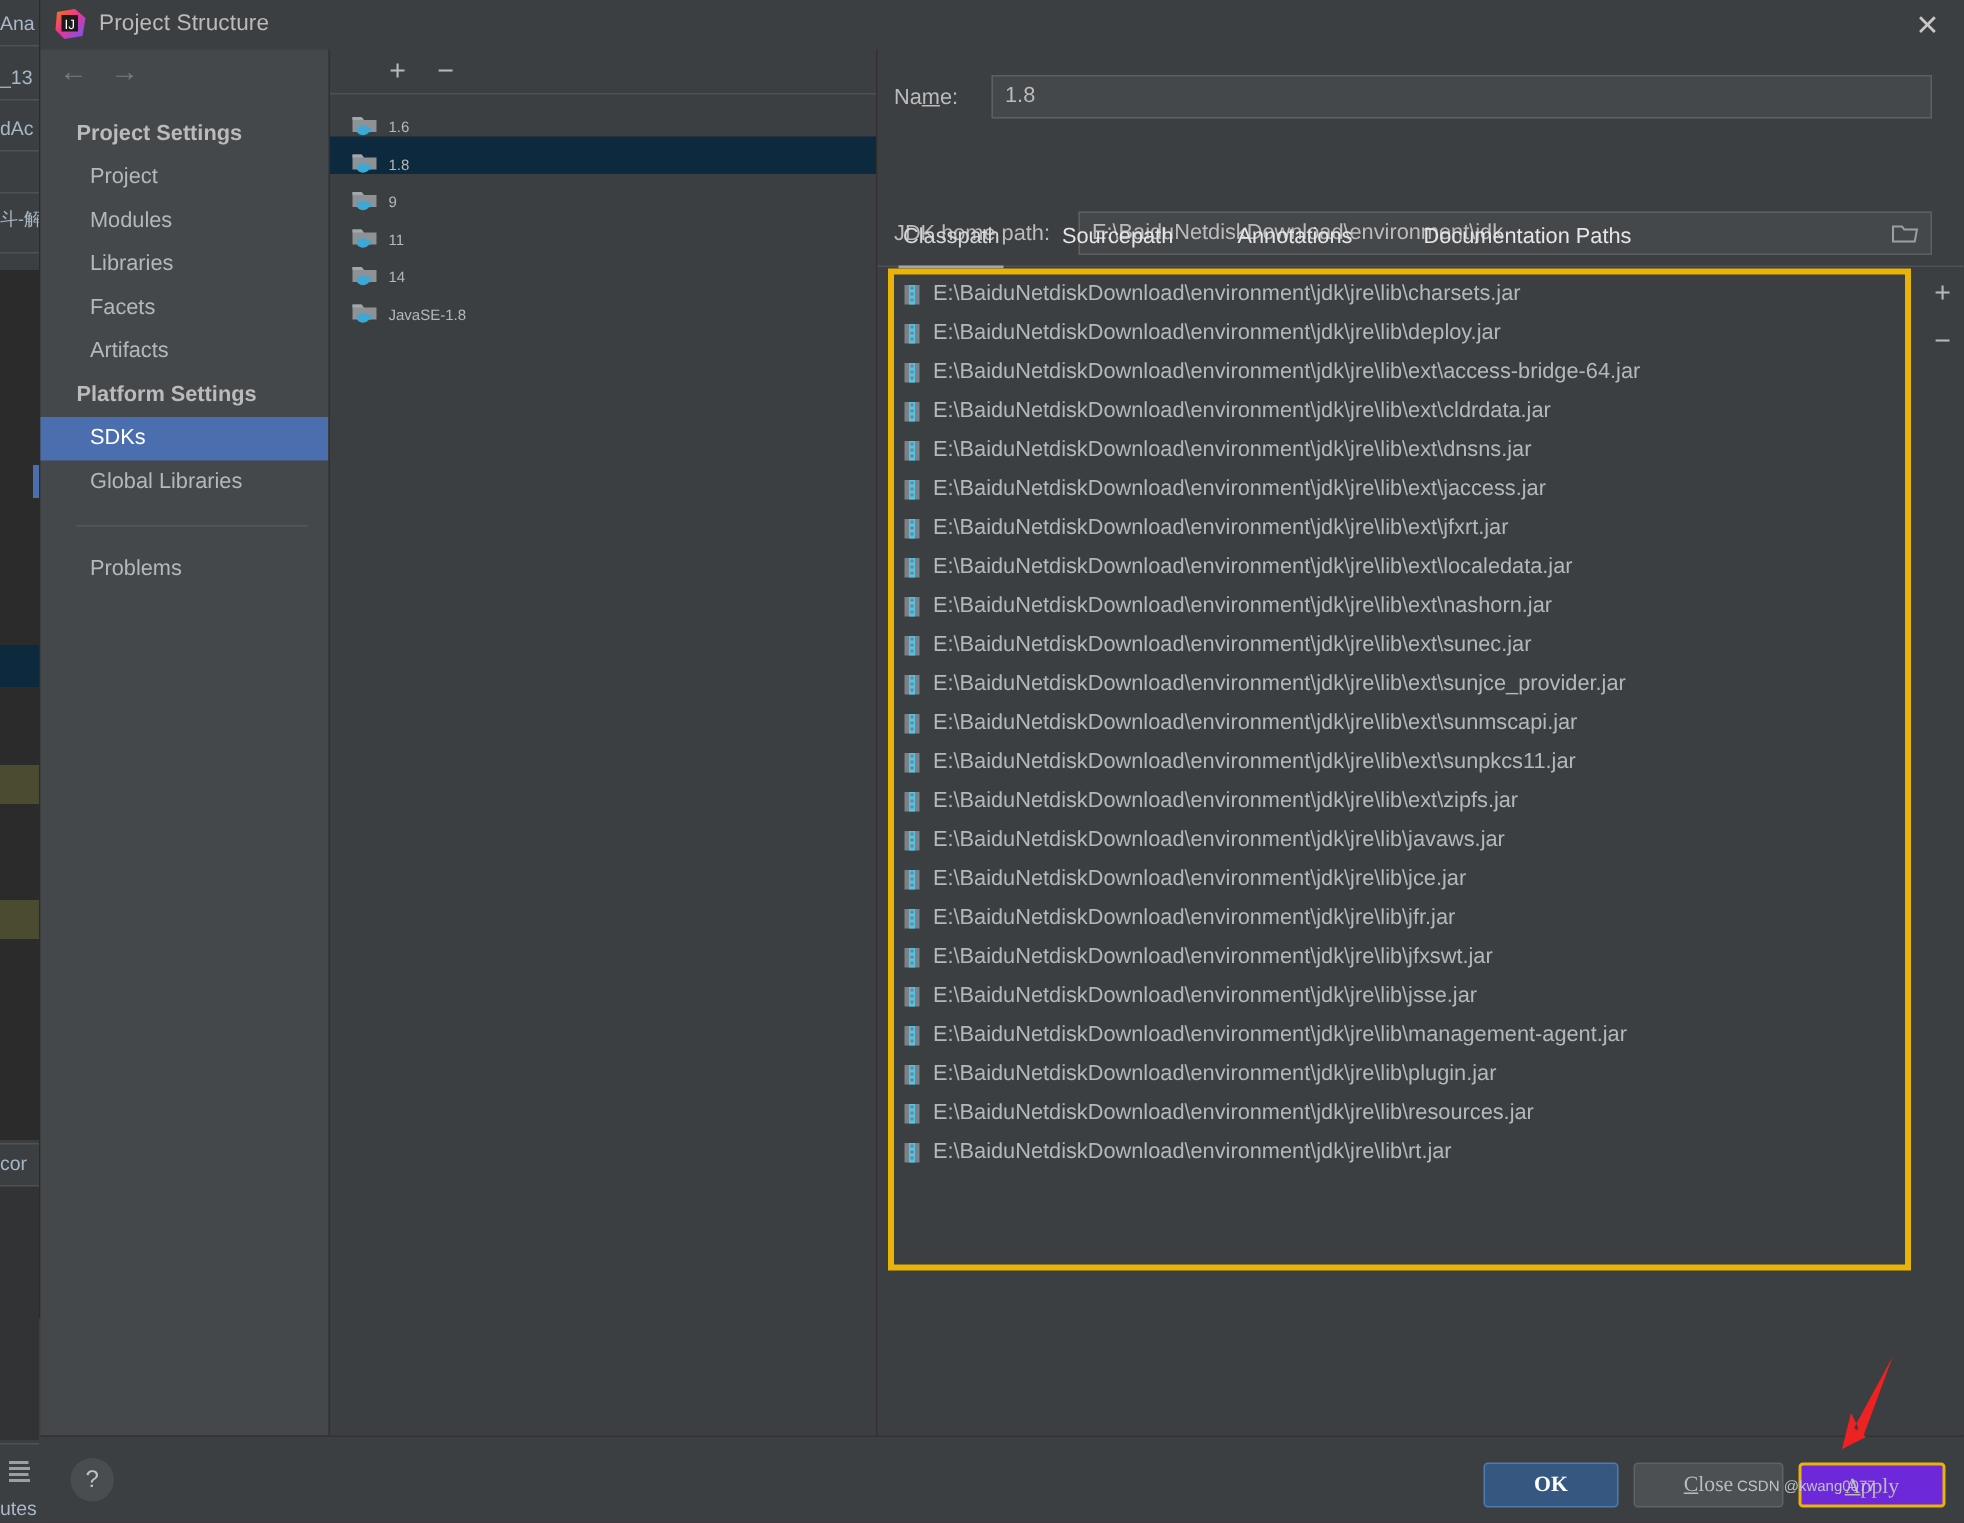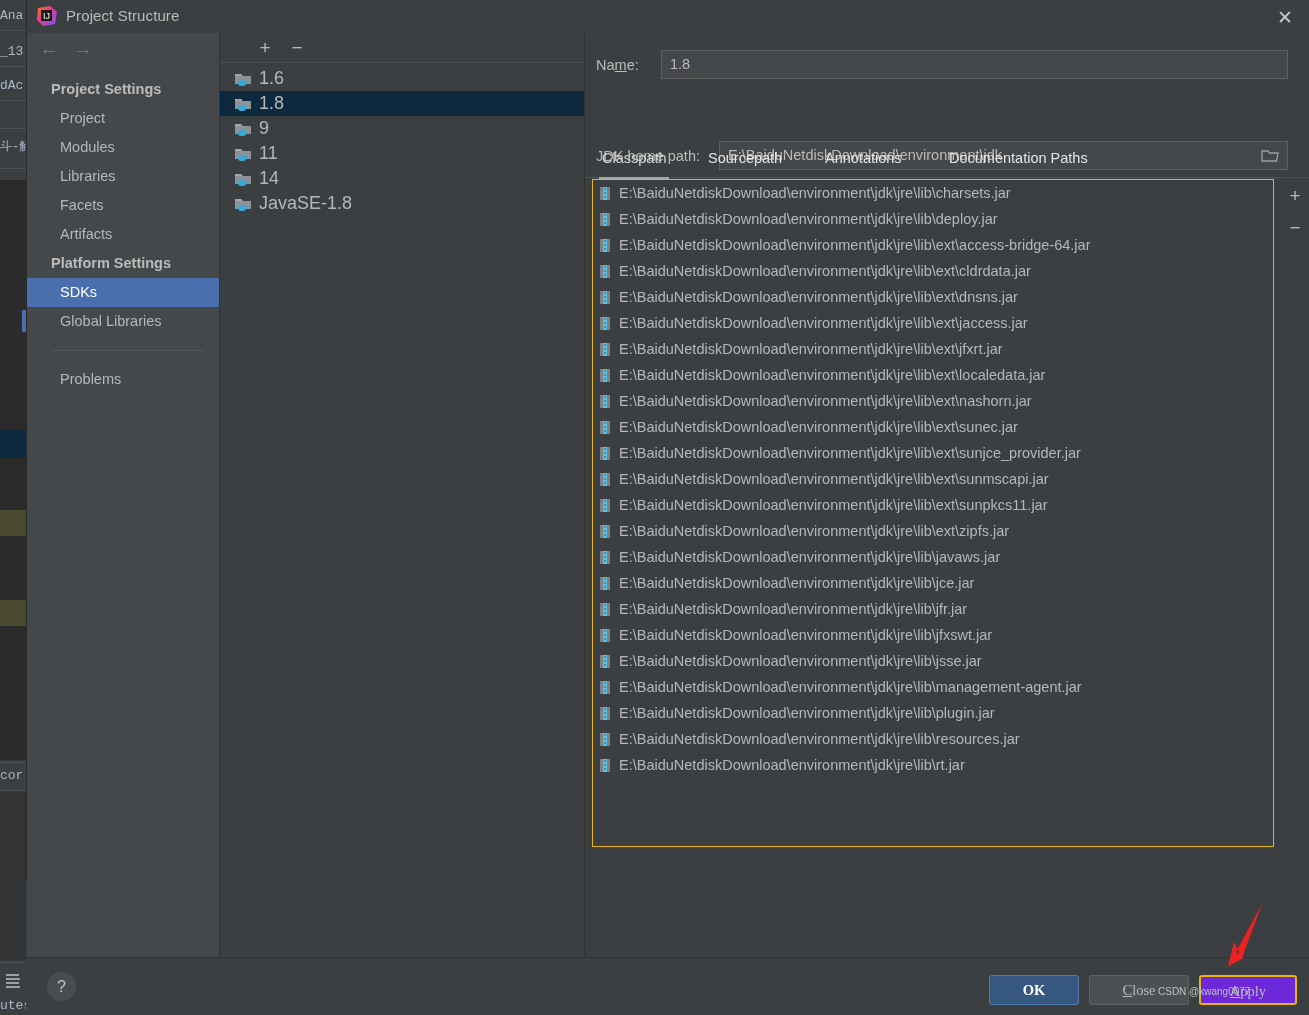--- a/index.html
+++ b/index.html
@@ -7,21 +7,21 @@
     margin: 0; padding: 0;
     width: 1309px; height: 1015px;
     overflow: hidden;
     background: #3c3f41;
     font-family: "Liberation Sans", sans-serif;
   }
   #root { position: relative; width: 1309px; height: 1015px; }
 
   
   .bg { position: absolute; inset: 0; background: #3c3f41; }
-  .bg-strip { position: absolute; left: 0; top: 0; width: 26px; height: 1015px; background: #3c3f41; font-family: Liberation Mono, monospace; }
+  .bg-strip { position: absolute; left: 0; top: 0; width: 26px; height: 1015px; background: #3c3f41; }
   .bg-row { position: absolute; left: 0; color: #a9b7c6; font-size: 13px;
             white-space: nowrap; overflow: hidden; width: 26px; }
   .bg-line { position: absolute; left: 0; width: 26px; height: 1px; background: #4e5254; }
   .bg-editor { position: absolute; left: 0; width: 26px; background: #2b2b2b; }
   .bg-hl { position: absolute; left: 0; width: 26px; }
   .bg-icon { position: absolute; left: 6px; width: 14px; height: 12px; }
   .bg-icon i { display: block; height: 2px; background: #9aa0a6; margin-bottom: 2px; }
   .bg-icon i:nth-child(odd) { width: 13px; }
 
   
@@ -75,22 +75,22 @@
     background: #3c3f41; border-left: 1px solid #323232;
   }
   .sdk-toolbar { position: relative; height: 30px; border-bottom: 1px solid #4e5254; }
   .tb-btn {
     position: absolute; top: 4px; width: 22px; height: 22px; color: #b5b8ba;
     font-size: 19px; line-height: 21px; text-align: center; cursor: pointer;
   }
   .tb-plus { left: 34px; }
   .tb-minus { left: 66px; }
   .sdk-row {
-    height: 25px; display: flex; align-items: center; padding-left: 14px;
-    font-size: 18px; color: #b5b8ba; cursor: pointer;
+    height: 25px; display: flex; align-items: flex-end; padding-left: 14px;
+    font-size: 10px; color: #b5b8ba; cursor: pointer;
   }
   .sdk-row.sel { background: #0d293e; }
   .jdk-ico { width: 18px; height: 16px; margin-right: 7px; flex: 0 0 auto; position: relative; }
 
   
   .right {
     position: absolute; left: 557px; top: 33px; width: 726px; height: 924px;
     background: #3c3f41; border-left: 1px solid #323232;
   }
   .field-row { position: relative; height: 38px; }
@@ -108,21 +108,21 @@
   .tabs { position: absolute; left: 0; top: 110px; width: 726px; height: 36px; }
   .tab {
     position: absolute; top: 0; height: 36px; line-height: 30px;
     font-size: 14.5px; color: #e5e5e5; cursor: pointer; padding: 0 3px;
   }
   .tab.active { color: #d4d6d7; border-bottom: 2px solid #a5a8aa; text-align: center; }
   .tabs-rule { position: absolute; left: 0; top: 34px; width: 726px; height: 1px; background: #4e5254; }
 
   .cplist {
     position: absolute; left: 7px; top: 146px; width: 682px; height: 668px;
-    background: #3c3f41; border: 1px solid #eab308; overflow: hidden;
+    background: #3c3f41; border: 4px solid #eab308; overflow: hidden;
   }
   .cp-row {
     height: 26px; display: flex; align-items: center; padding-left: 6px;
     font-size: 14.5px; color: #b5b8ba; white-space: nowrap; cursor: pointer;
   }
   .jar-ico { width: 12px; height: 15px; margin-right: 8px; flex: 0 0 auto; }
   .cp-side { position: absolute; left: 697px; top: 146px; width: 26px; }
   .cp-side .tb-btn { position: static; margin: 6px auto 10px auto; display: block; }
 
   

